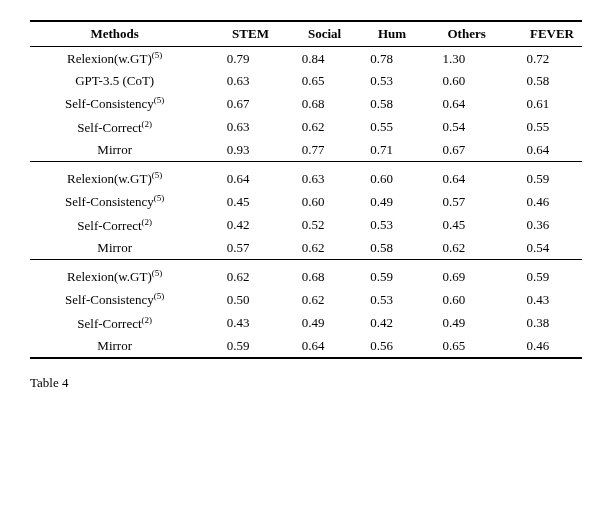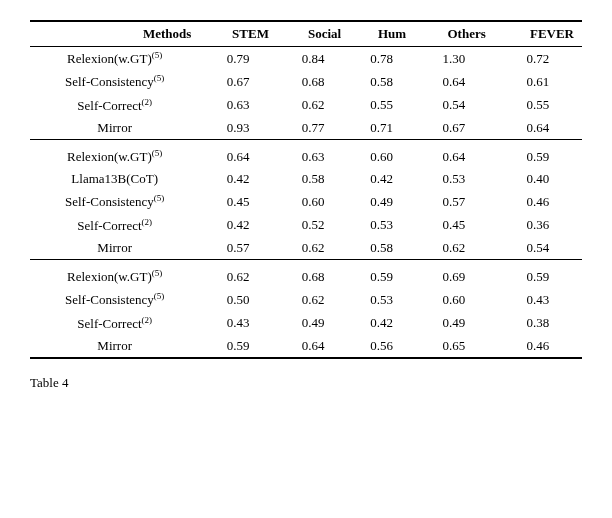--- a/index.html
+++ b/index.html
@@ -18,21 +18,21 @@
       margin-bottom: 16px;
     }
     th {
       font-weight: bold;
       text-align: right;
       padding: 4px 8px;
       border-top: 2px solid #000;
       border-bottom: 1px solid #000;
     }
     th.methods-header {
-      text-align: right;
+      text-align: center;
     }
     td {
       padding: 3px 8px;
       text-align: center;
     }
     td.method-name {
       text-align: center;
       white-space: nowrap;
     }
     tr.section-start td {
@@ -71,20 +71,28 @@
   <tbody id="table-body">
   <tr>
         <td class="method-name">Relexion(w.GT)<sup>(5)</sup></td>
         <td>0.79</td>
         <td>0.84</td>
         <td>0.78</td>
         <td>1.30</td>
         <td>0.72</td>
       </tr>
       <tr>
+        <td class="method-name">GPT-3.5 (CoT)</td>
+        <td>0.63</td>
+        <td>0.65</td>
+        <td>0.53</td>
+        <td>0.60</td>
+        <td>0.58</td>
+      </tr>
+      <tr>
         <td class="method-name">Self-Consistency<sup>(5)</sup></td>
         <td>0.67</td>
         <td>0.68</td>
         <td>0.58</td>
         <td>0.64</td>
         <td>0.61</td>
       </tr>
       <tr>
         <td class="method-name">Self-Correct<sup>(2)</sup></td>
         <td>0.63</td>
@@ -101,28 +109,20 @@
         <td>0.67</td>
         <td>0.64</td>
       </tr>
       <tr class="section-start">
         <td class="method-name">Relexion(w.GT)<sup>(5)</sup></td>
         <td>0.64</td>
         <td>0.63</td>
         <td>0.60</td>
         <td>0.64</td>
         <td>0.59</td>
-      </tr>
-      <tr>
-        <td class="method-name">Llama13B(CoT)</td>
-        <td>0.42</td>
-        <td>0.58</td>
-        <td>0.42</td>
-        <td>0.53</td>
-        <td>0.40</td>
       </tr>
       <tr>
         <td class="method-name">Self-Consistency<sup>(5)</sup></td>
         <td>0.45</td>
         <td>0.60</td>
         <td>0.49</td>
         <td>0.57</td>
         <td>0.46</td>
       </tr>
       <tr>

